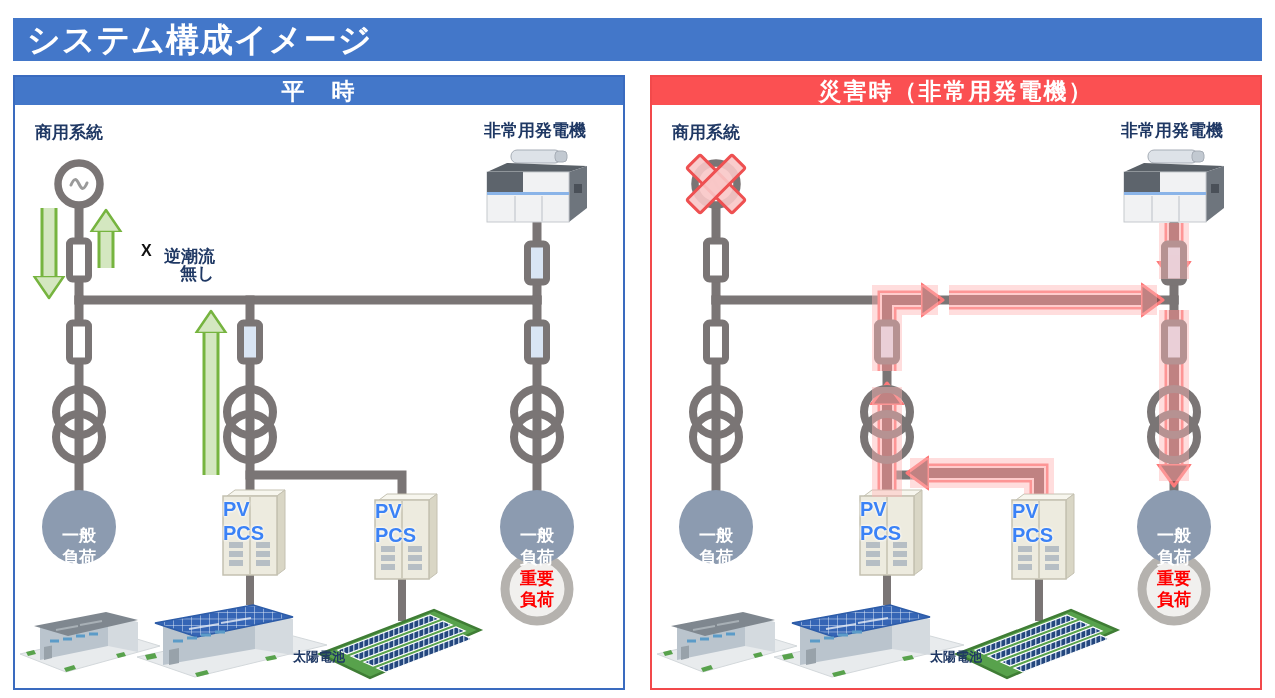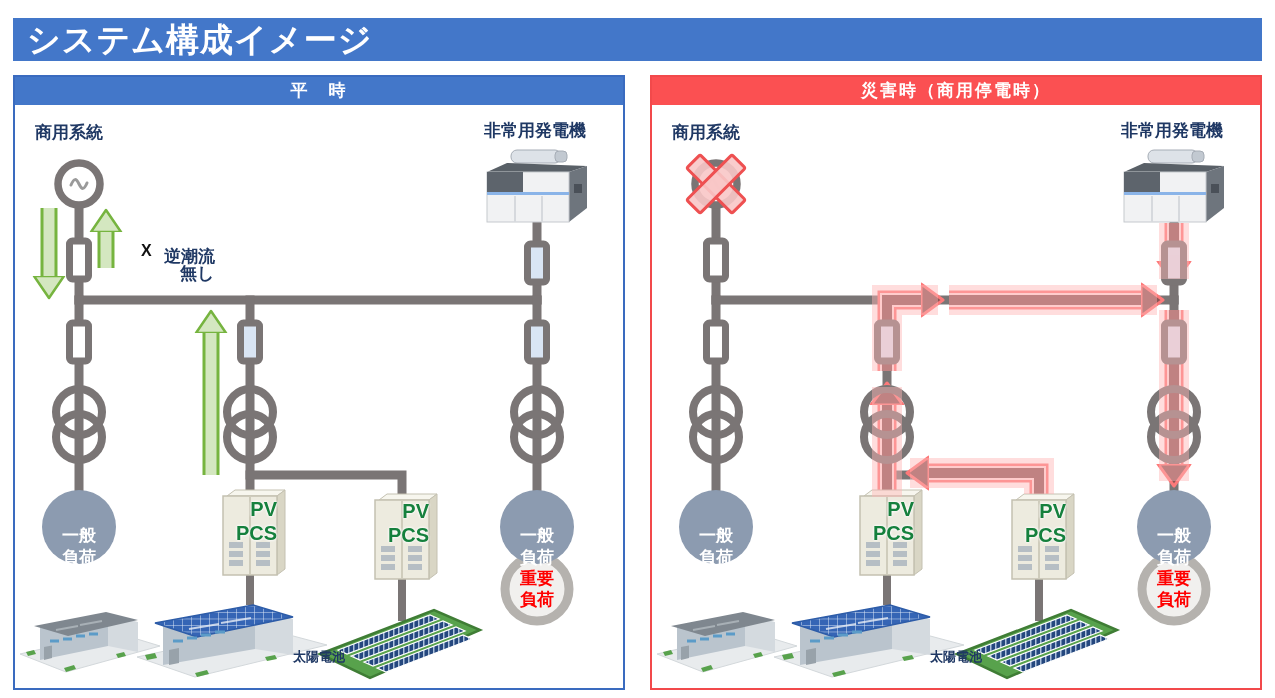--- a/index.html
+++ b/index.html
@@ -10,34 +10,34 @@
   }
   *{margin:0;padding:0;box-sizing:border-box;}
   html,body{background:#ffffff;}
   .page{position:relative;width:1275px;height:698px;background:#ffffff;overflow:hidden;
         font-family:"Liberation Sans","DejaVu Sans",sans-serif;}
   .banner{position:absolute;left:13px;top:18px;width:1249px;height:43px;background:var(--banner-blue);
           color:#ffffff;font-size:33px;font-weight:bold;line-height:43px;padding-left:14px;letter-spacing:1px;}
   .panel{position:absolute;top:75px;width:612px;height:615px;background:#ffffff;}
   .panel.left{left:13px;border:2px solid #3a6bbf;}
   .panel.right{left:650px;border:2px solid #f2494b;}
-  .panel-header{height:28px;color:#ffffff;font-weight:bold;font-size:17px;text-align:center;line-height:28px;letter-spacing:2px;}
+  .panel-header{height:28px;color:#ffffff;font-weight:bold;font-size:23px;text-align:center;line-height:28px;letter-spacing:2px;}
   .panel.left  .panel-header{background:var(--banner-blue);}
   .panel.right .panel-header{background:var(--panel-red);}
   .panel-body{position:relative;width:100%;height:583px;}
   .panel-body > svg{position:absolute;left:0;top:0;}
   .ov{position:absolute;white-space:nowrap;}
   .lbl{color:var(--navy-text);font-weight:bold;font-size:17px;}
   .lbl-grid{left:20px;top:16px;}
   .lbl-gen{left:450px;top:14px;width:140px;text-align:center;}
   .note-x{left:126px;top:137px;font-size:16px;font-weight:bold;color:#111111;}
   .note-line{color:var(--navy-text);font-weight:bold;font-size:17px;}
   .note-1{left:149px;top:140px;}
   .note-2{left:165px;top:157px;text-align:center;}
-  .pcs-text{width:54px;text-align:right;color:#15803d;font-weight:bold;font-size:20px;line-height:24px;
+  .pcs-text{width:54px;text-align:left;color:#3b82f6;font-weight:bold;font-size:20px;line-height:24px;
             text-shadow:0 0 3px #ffffff,0 0 3px #ffffff;}
   .pcs1{left:208px;top:392px;}
   .pcs2{left:360px;top:394px;}
   .load-text{width:74px;text-align:center;color:#ffffff;font-weight:bold;font-size:17px;line-height:22px;margin-top:20px;}
   .load-l{left:27px;top:400px;}
   .load-r{left:485px;top:400px;}
   .crit-text{left:489px;top:463px;width:66px;text-align:center;color:var(--critical-text);font-weight:bold;font-size:17px;line-height:21px;}
   .solar-lbl{left:238px;top:543px;width:132px;text-align:center;font-size:13px;}
 </style>
 </head>
@@ -229,21 +229,21 @@
       </div>
       <div class="ov crit-text">
         <div>重要</div>
         <div>負荷</div>
       </div>
       <div class="ov lbl solar-lbl">太陽電池</div>
     </div>
   </div>
 
   <div class="panel right">
-    <div class="panel-header">災害時（商用停電時）</div>
+    <div class="panel-header">災害時（非常用発電機）</div>
     <div class="panel-body">
       <svg width="612" height="583" viewBox="0 0 612 583">
 
         <g stroke="#7a7575" stroke-width="9" fill="none" stroke-linecap="square">
           <path d="M64 98 V195"></path>
           <path d="M64 195 H522"></path>
           <path d="M64 195 V388"></path>
           <path d="M235 195 V386"></path>
           <path d="M235 370 H387 V392"></path>
           <path d="M522 120 V195"></path>

